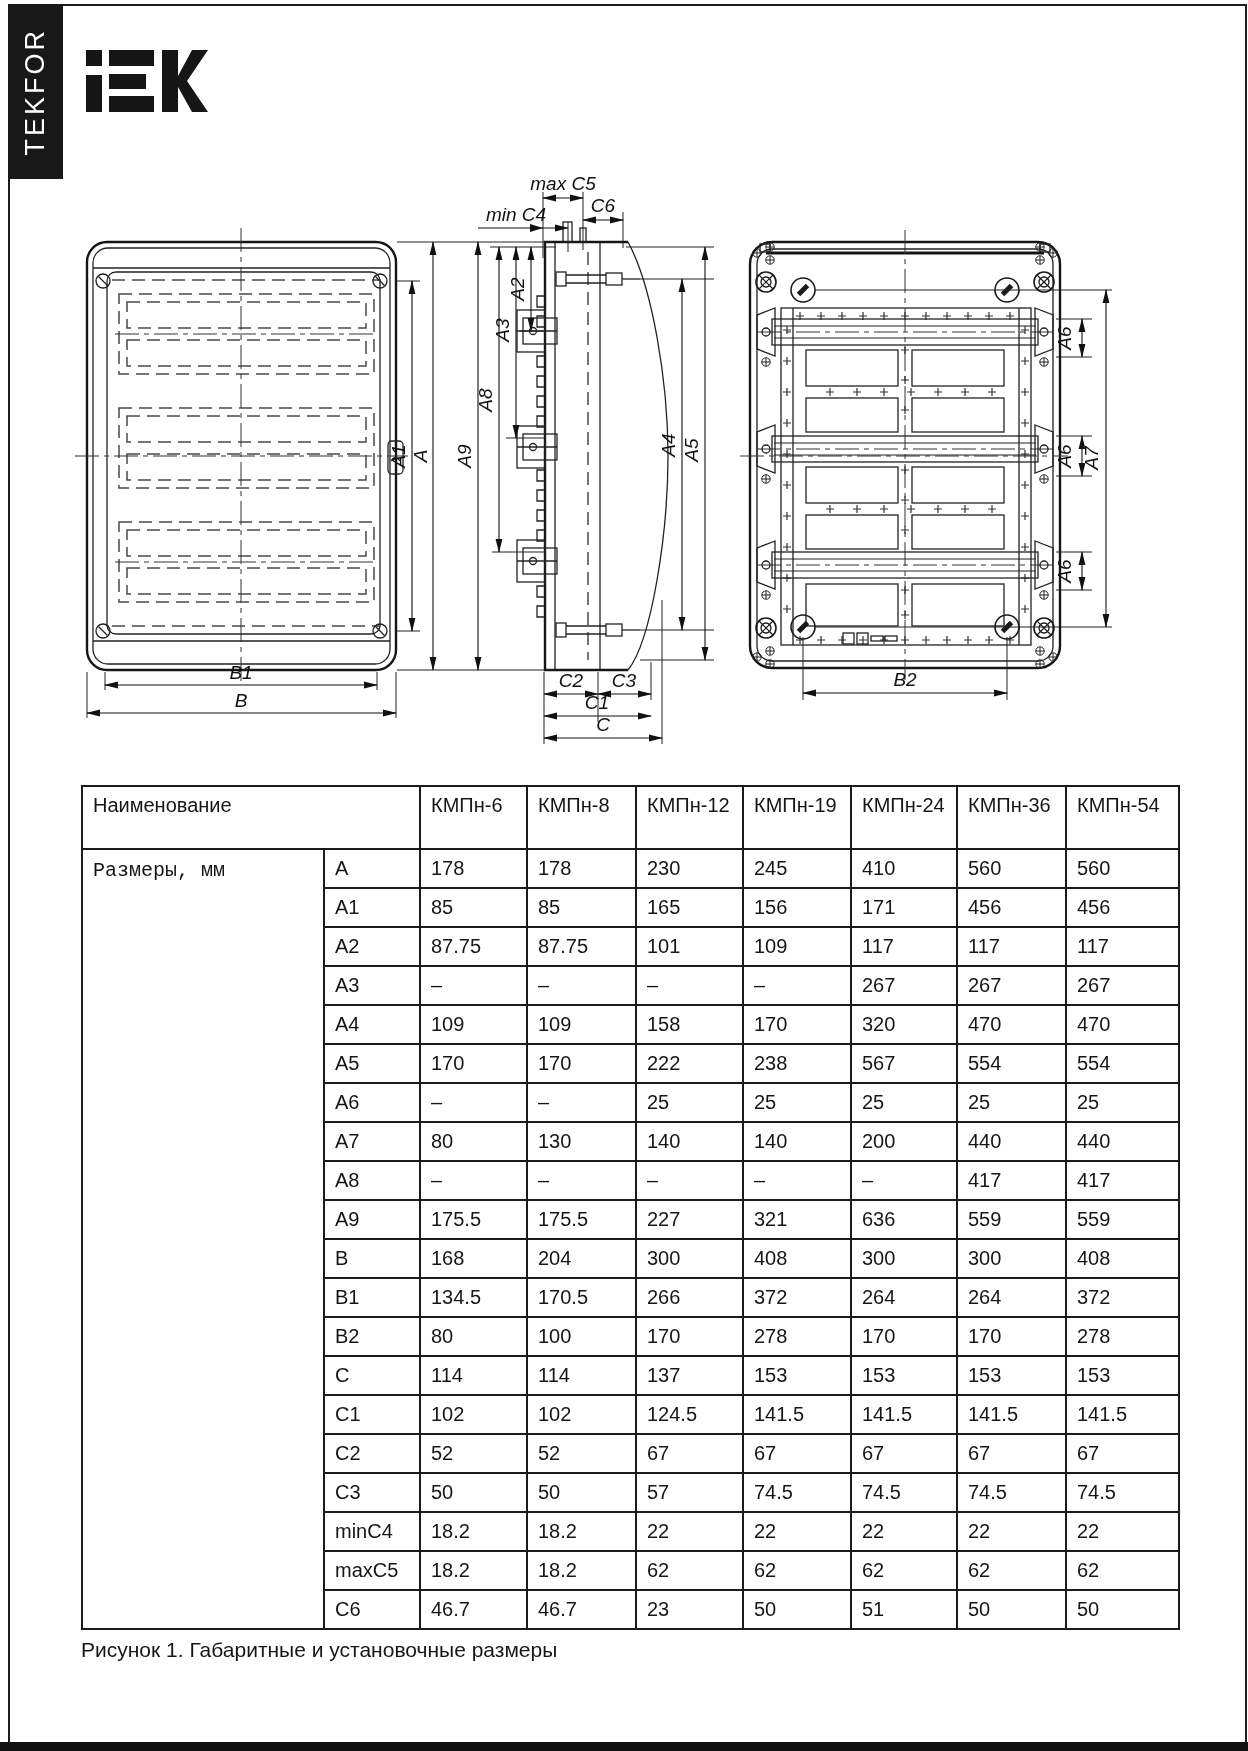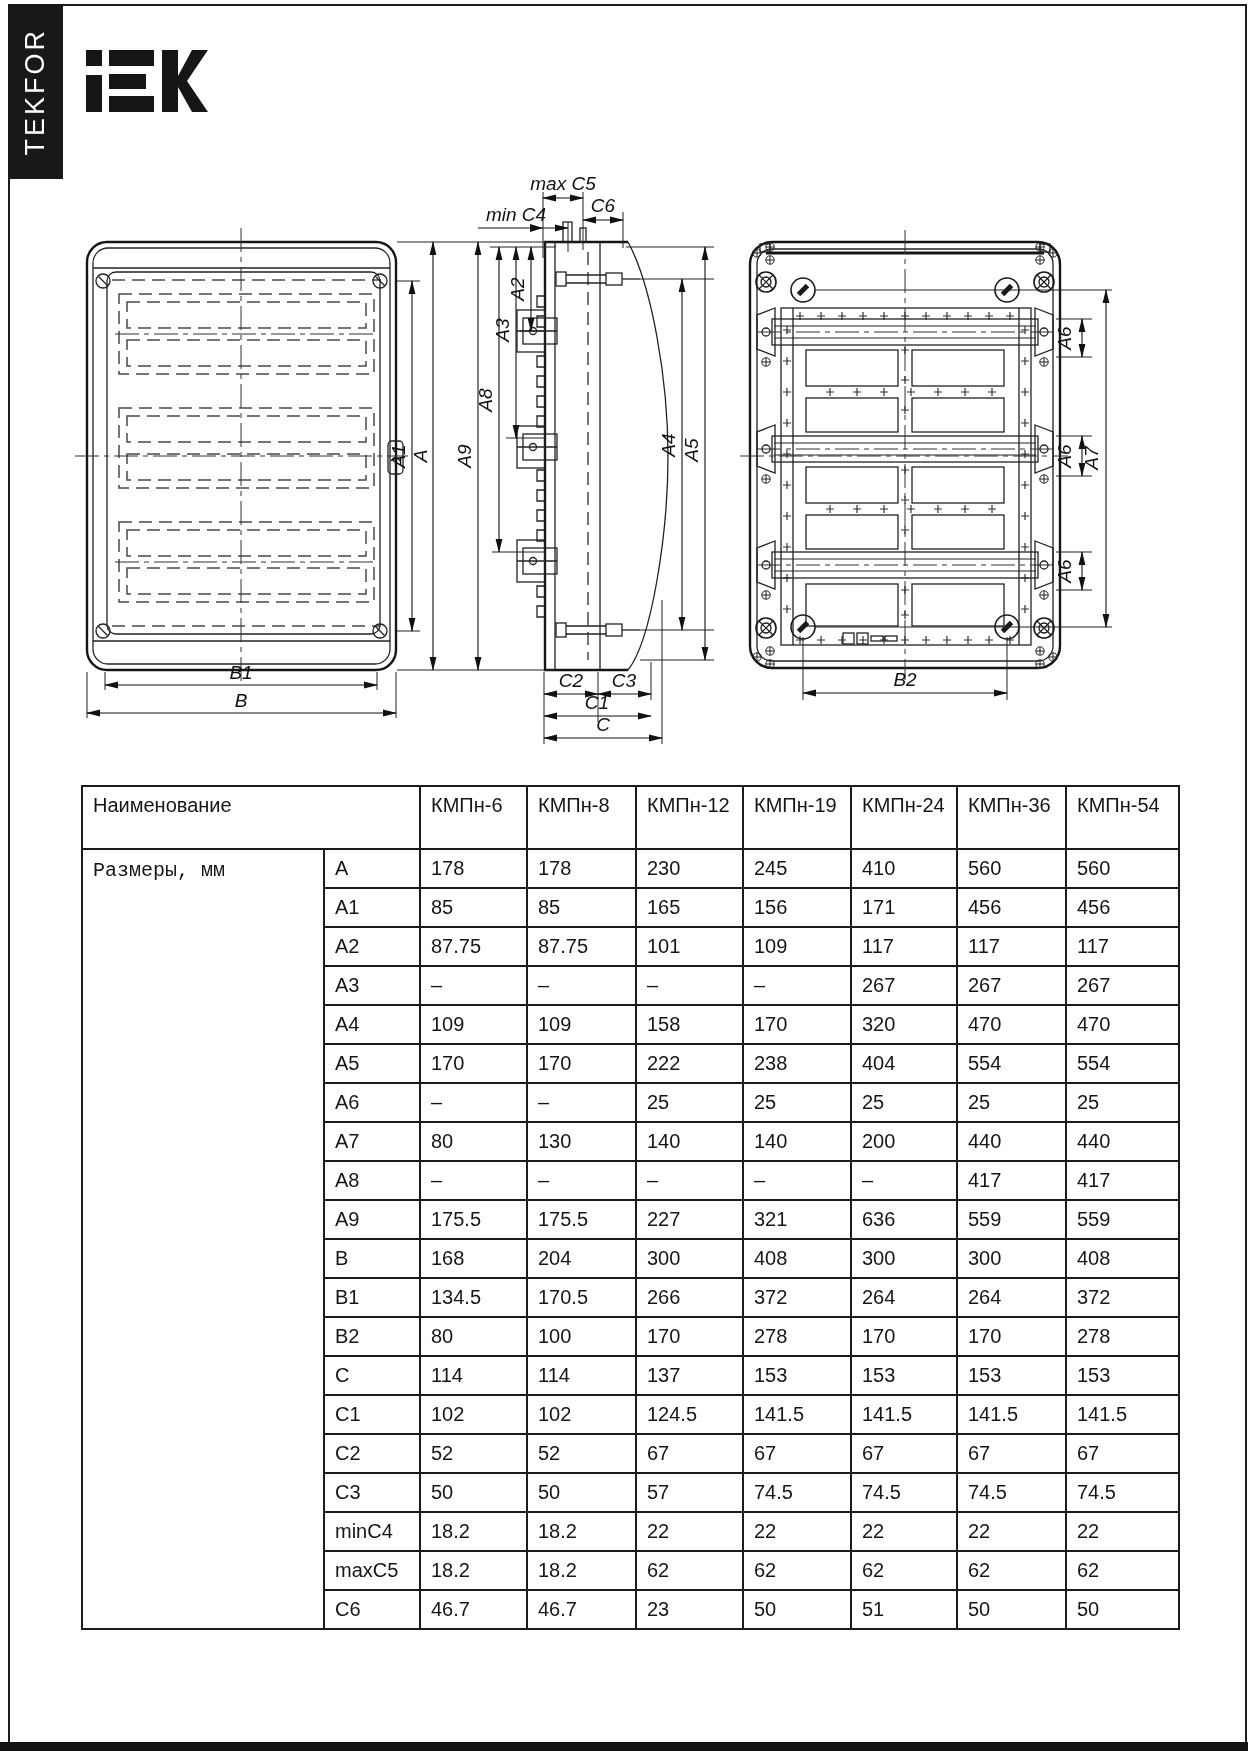--- a/index.html
+++ b/index.html
@@ -404,21 +404,21 @@
         <td>320</td>
         <td>470</td>
         <td>470</td>
       </tr>
       <tr>
         <td>A5</td>
         <td>170</td>
         <td>170</td>
         <td>222</td>
         <td>238</td>
-        <td>404</td>
+        <td>567</td>
         <td>554</td>
         <td>554</td>
       </tr>
       <tr>
         <td>A6</td>
         <td>–</td>
         <td>–</td>
         <td>25</td>
         <td>25</td>
         <td>25</td>
@@ -551,14 +551,15 @@
         <td>46.7</td>
         <td>23</td>
         <td>50</td>
         <td>51</td>
         <td>50</td>
         <td>50</td>
       </tr>
     </tbody>
   </table>
 
+  <div class="caption">Рисунок 1. Габаритные и установочные размеры</div>
 
 </div>
 
 </body></html>

